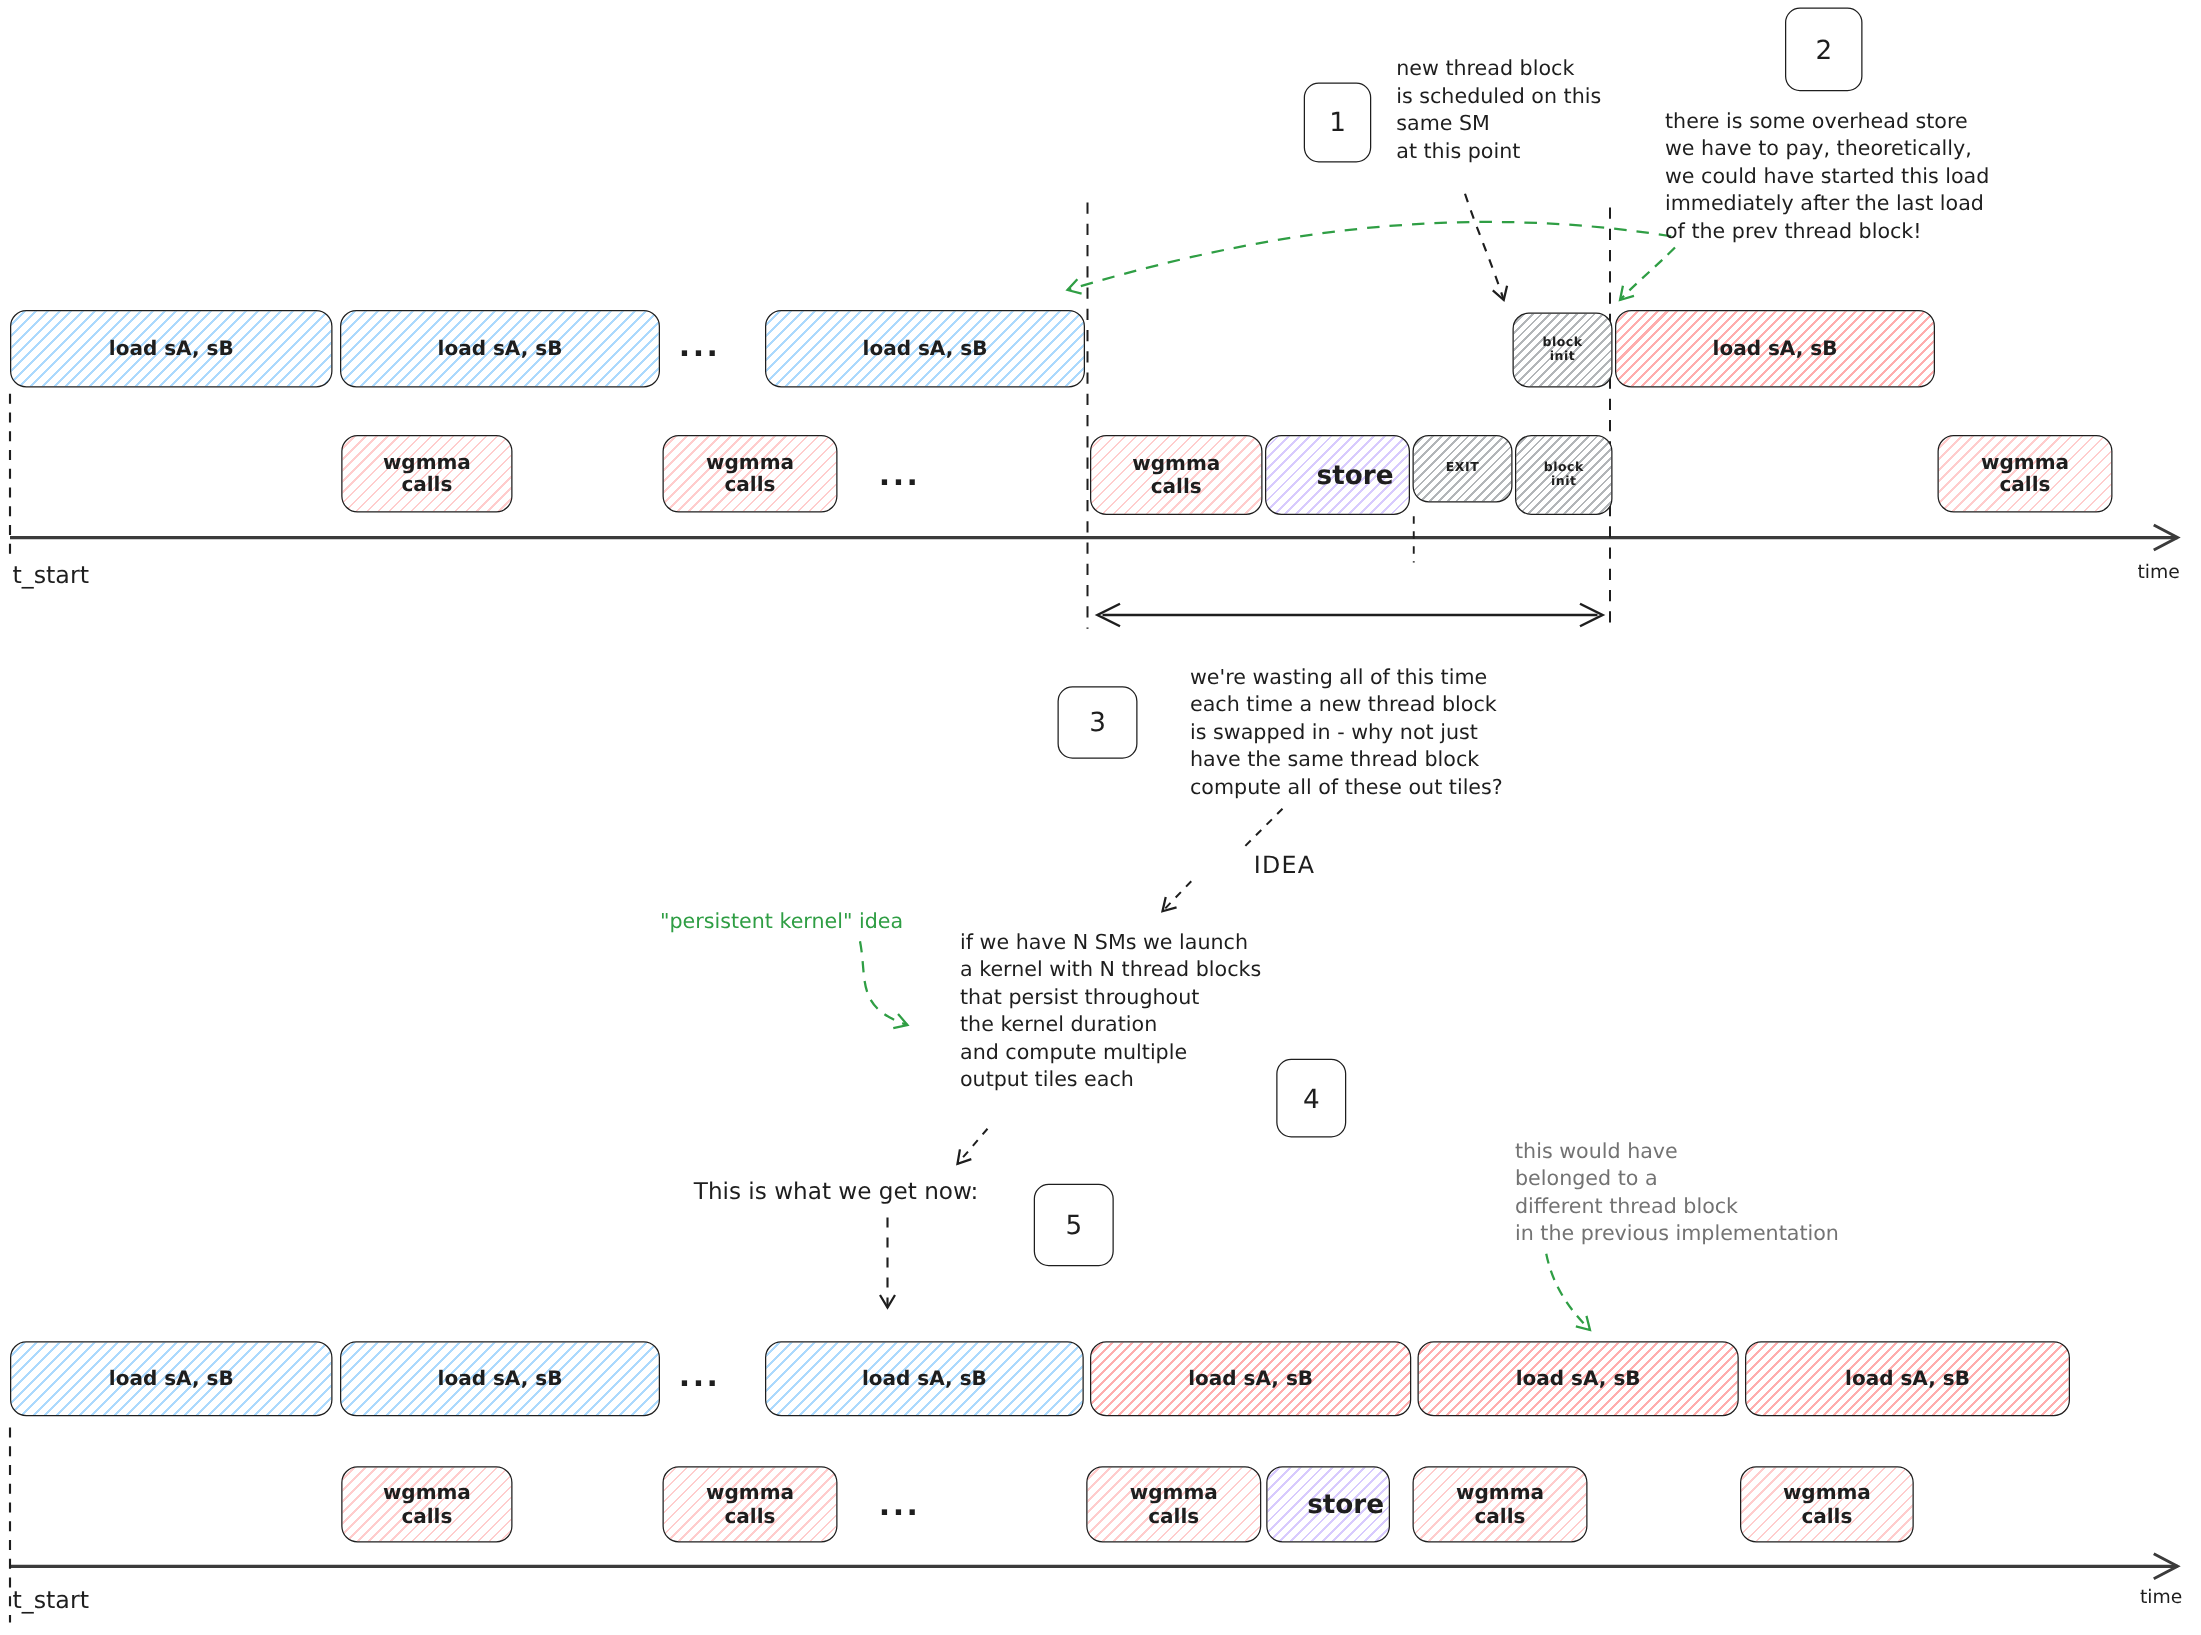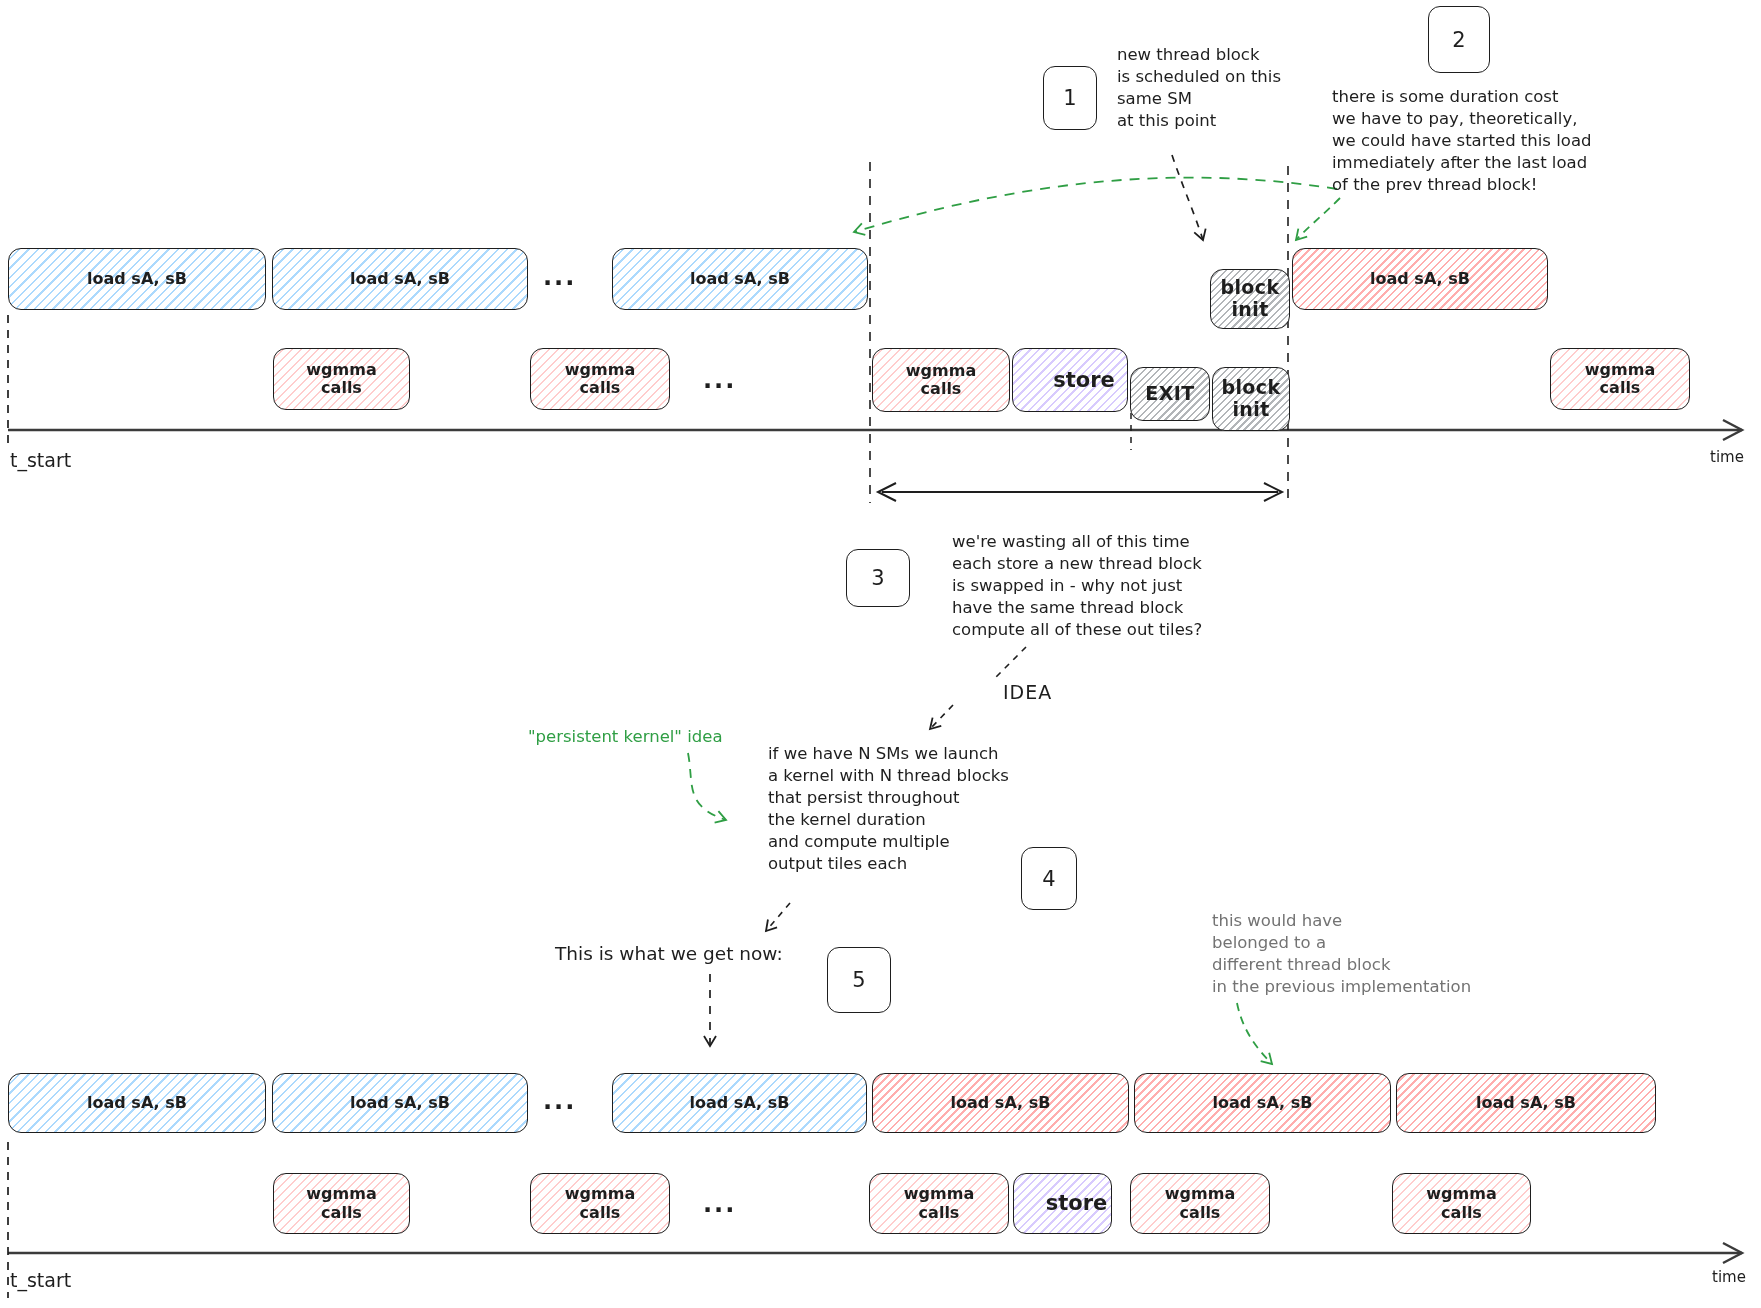--- a/index.html
+++ b/index.html
@@ -8,21 +8,21 @@
   #connectors{position:absolute;left:0;top:0;z-index:1;}
   .tbox{position:absolute;z-index:2;box-sizing:border-box;border:1.9px solid #1e1e1e;border-radius:13px;
         background-color:#fff;display:flex;align-items:center;justify-content:center;text-align:center;
         font-size:16px;line-height:1.15;white-space:pre-line;color:#1e1e1e;font-weight:bold;}
   .hatch-blue{background-image:repeating-linear-gradient(135deg,rgba(116,192,252,.60) 0 1.7px,transparent 1.7px 6.6px);}
   .hatch-red{background-image:repeating-linear-gradient(135deg,rgba(255,107,107,.55) 0 1.7px,transparent 1.7px 5.6px);}
   .hatch-pink{background-image:repeating-linear-gradient(135deg,rgba(255,135,135,.42) 0 1.4px,transparent 1.4px 6.2px);}
   .hatch-purple{background-image:repeating-linear-gradient(135deg,rgba(177,151,252,.50) 0 1.6px,transparent 1.6px 6px);}
   .hatch-gray{background-image:repeating-linear-gradient(135deg,rgba(73,80,87,.42) 0 1.6px,transparent 1.6px 5px);}
   .tbox.purple{font-size:21px;padding-left:28px;}
-  .tbox.gray{font-size:19px;letter-spacing:.4px;margin-top:19px;}
+  .tbox.gray{font-size:10px;letter-spacing:.4px;}
   .ellipsis{position:absolute;z-index:2;font-size:24px;font-weight:bold;letter-spacing:2px;color:#1e1e1e;}
   .badge{position:absolute;z-index:3;box-sizing:border-box;border:1.9px solid #1e1e1e;border-radius:12px;
          background:#fff;display:flex;align-items:center;justify-content:center;font-size:21px;}
   .note{position:absolute;z-index:3;font-size:16.5px;line-height:22px;white-space:nowrap;}
   .note.green{color:#737373;}
   .label{position:absolute;z-index:3;white-space:nowrap;}
   .t-start{font-size:19px;}
   .time{font-size:15px;}
   .idea{font-size:19px;letter-spacing:1px;}
   .getnow{font-size:18.5px;}
@@ -86,29 +86,29 @@
   <div class="badge" style="left:1021px;top:847px;width:56px;height:63px">4</div>
   <div class="badge" style="left:827px;top:947px;width:64px;height:66px">5</div>
 
   <div class="note" style="left:1117px;top:44px">
       <div>new thread block</div>
       <div>is scheduled on this</div>
       <div>same SM</div>
       <div>at this point</div>
     </div>
   <div class="note" style="left:1332px;top:86px">
-      <div>there is some duration cost</div>
+      <div>there is some overhead store</div>
       <div>we have to pay, theoretically,</div>
       <div>we could have started this load</div>
       <div>immediately after the last load</div>
       <div>of the prev thread block!</div>
     </div>
   <div class="note" style="left:952px;top:531px">
       <div>we're wasting all of this time</div>
-      <div>each store a new thread block</div>
+      <div>each time a new thread block</div>
       <div>is swapped in - why not just</div>
       <div>have the same thread block</div>
       <div>compute all of these out tiles?</div>
     </div>
   <div class="label idea" style="left:1003px;top:681px">IDEA</div>
   <div class="label pk" style="left:528px;top:727px">"persistent kernel" idea</div>
   <div class="note" style="left:768px;top:743px">
       <div>if we have N SMs we launch</div>
       <div>a kernel with N thread blocks</div>
       <div>that persist throughout</div>

